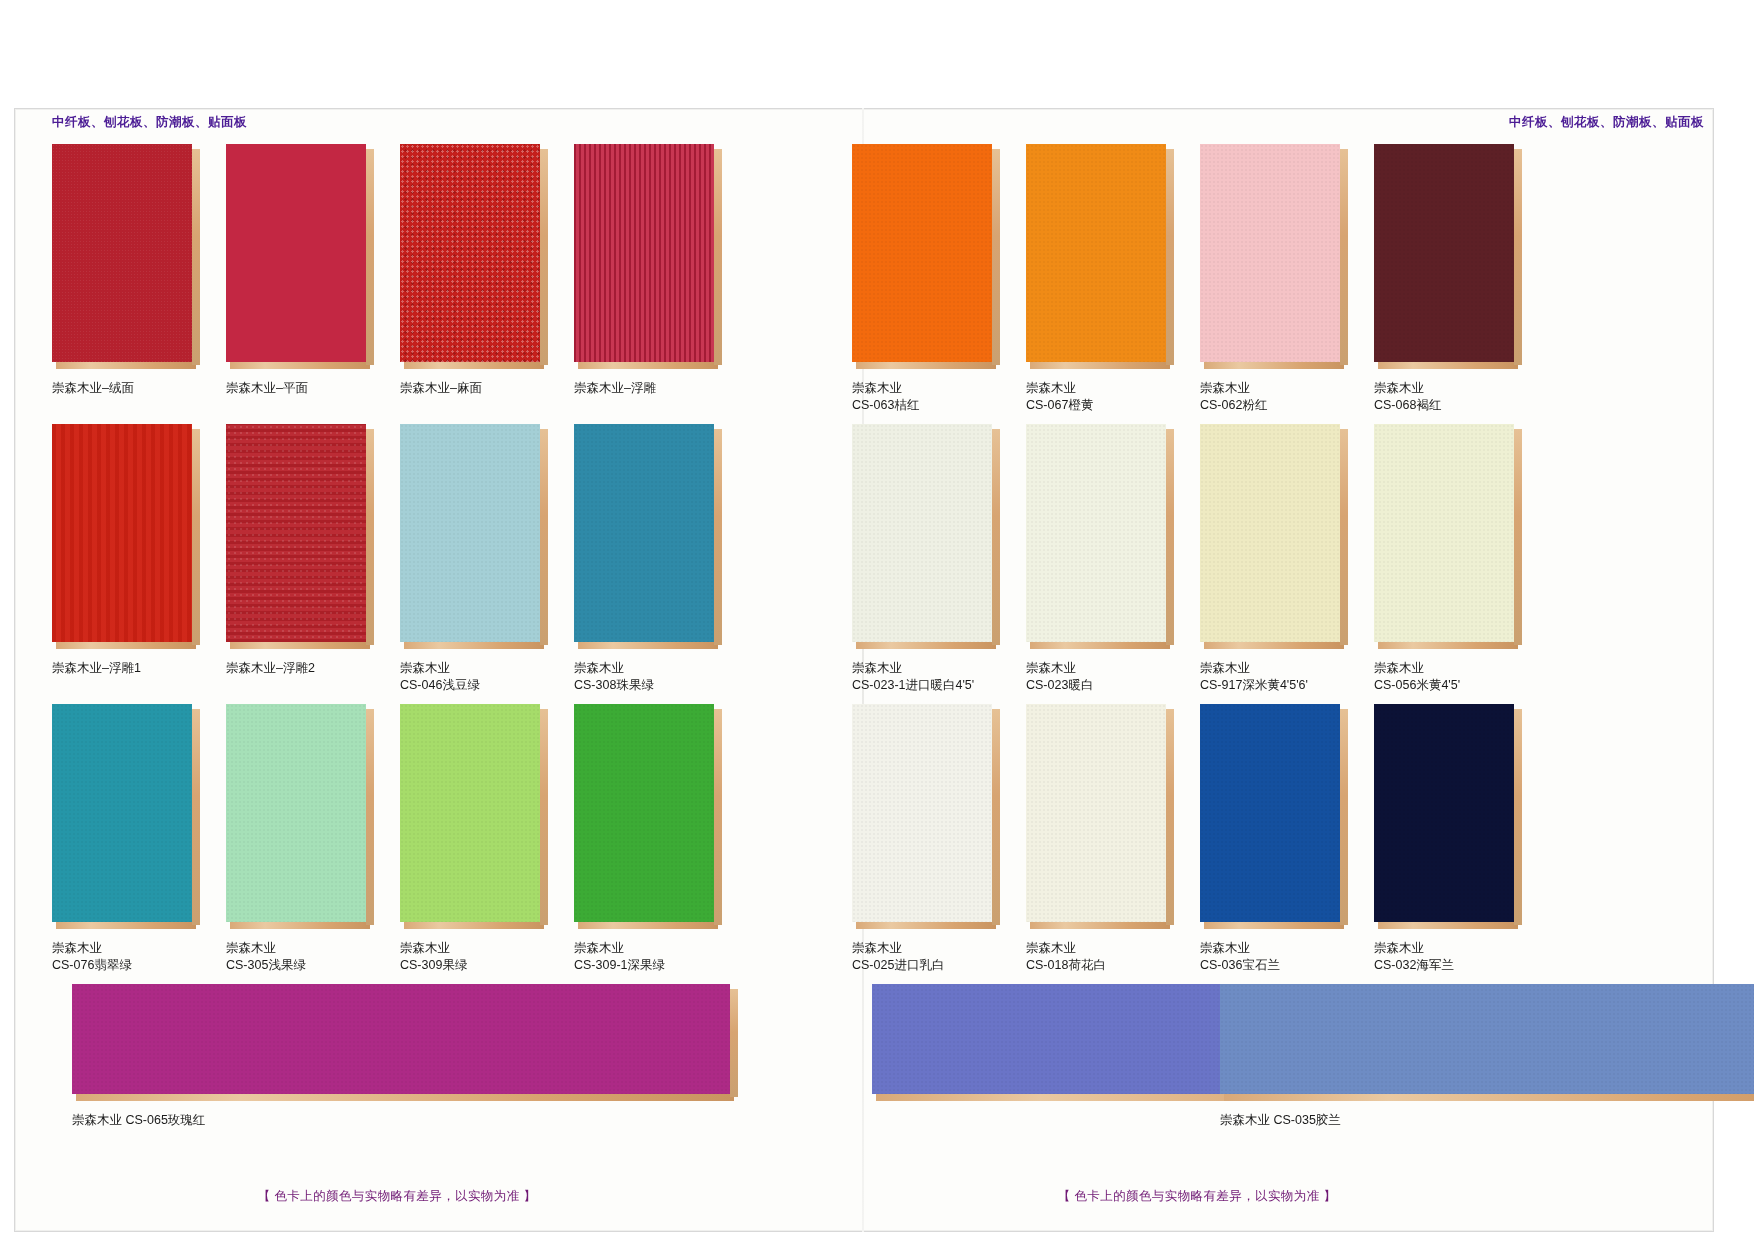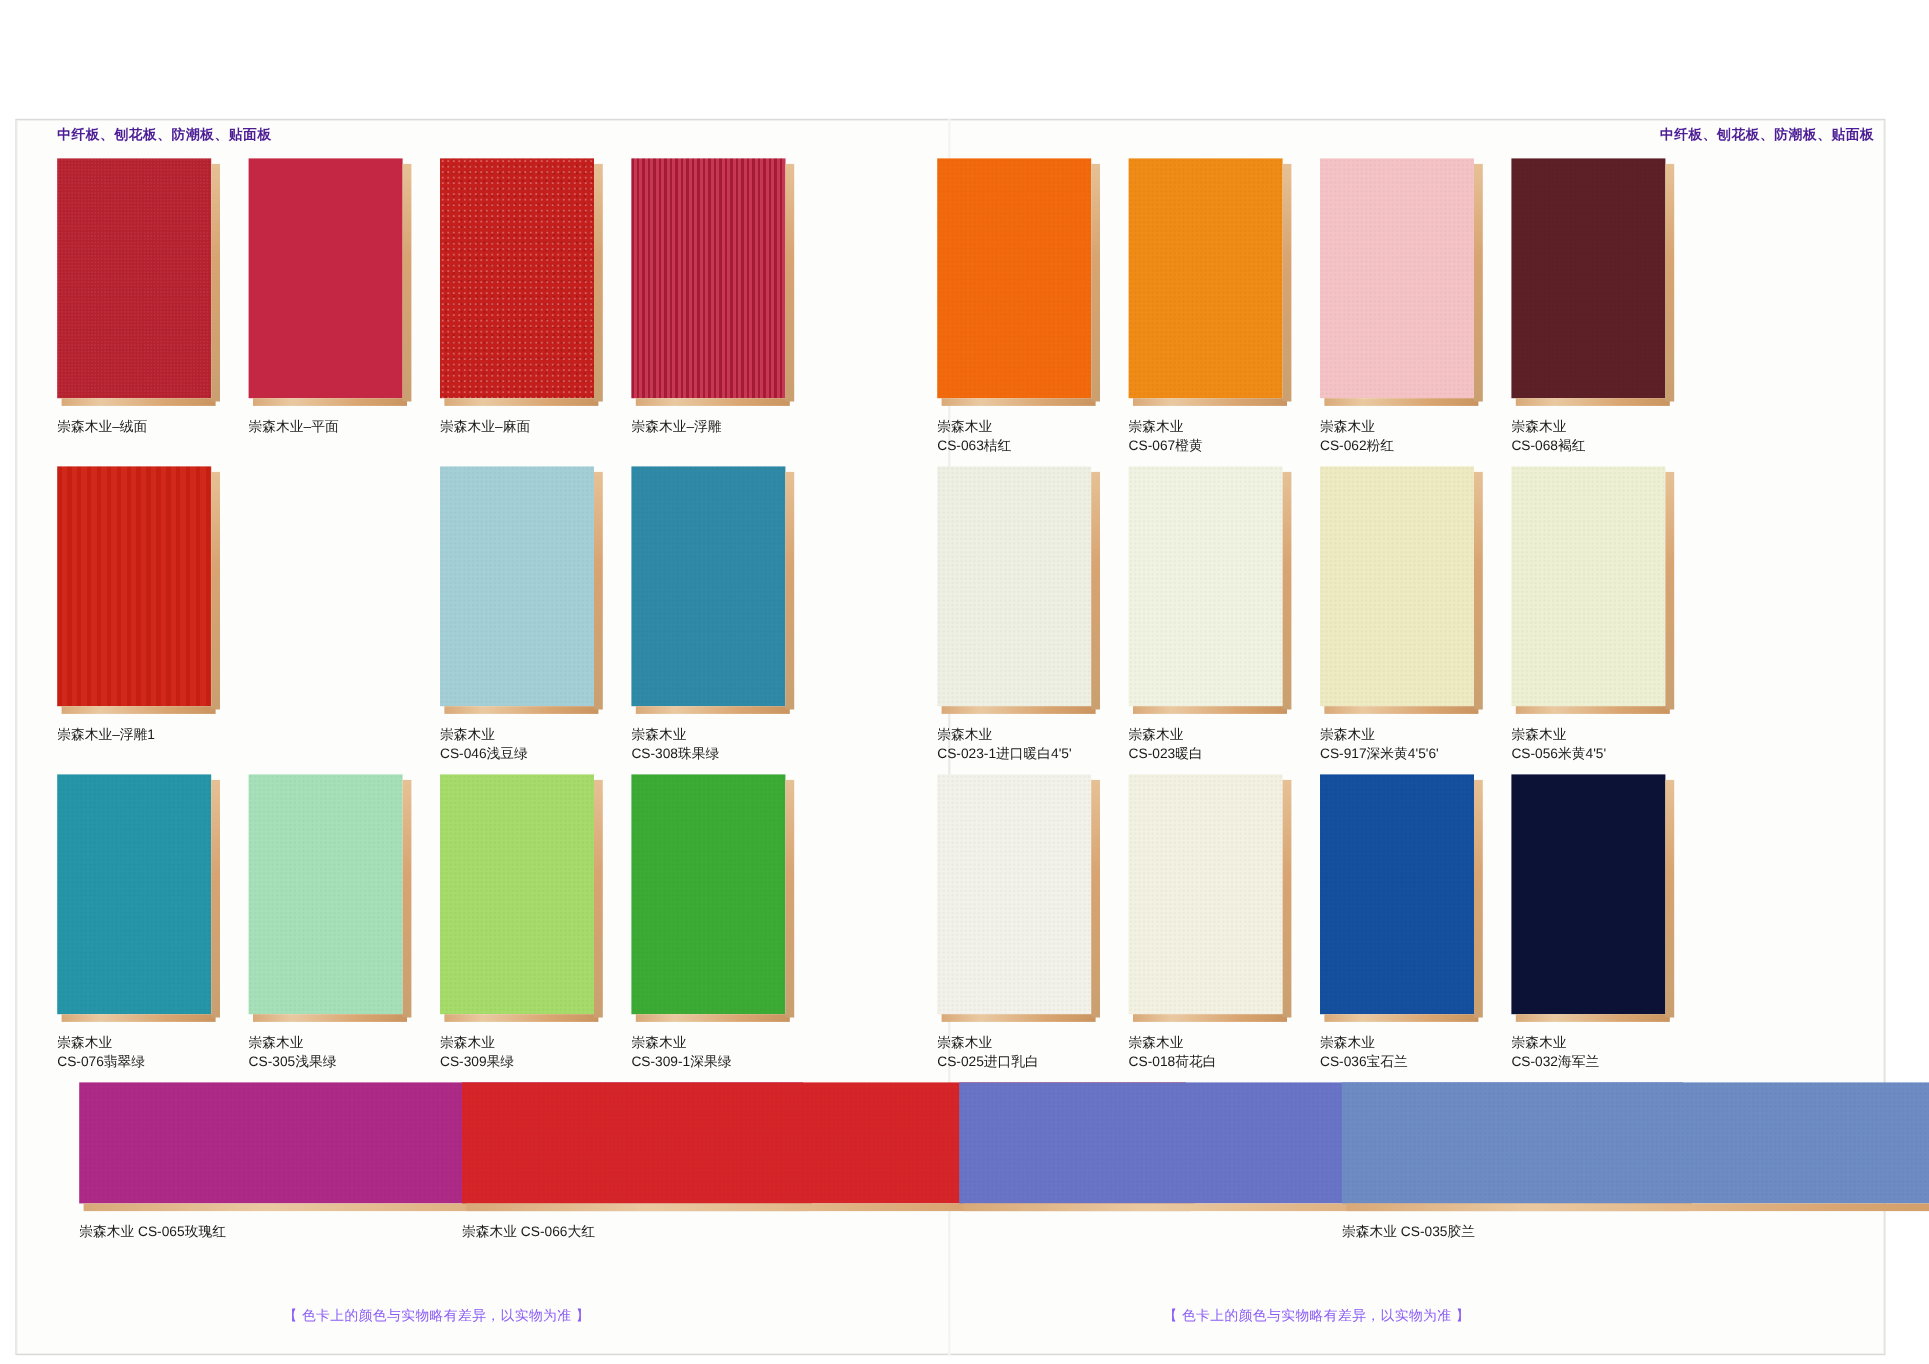--- a/index.html
+++ b/index.html
@@ -39,21 +39,21 @@
   .wide .sw .edge-b{left:4px;top:110px;width:658px;height:7px;}
   .wide .sw .edge-r{left:658px;top:5px;width:8px;height:108px;}
 
   .label{margin-top:10px;font-size:12.5px;line-height:17px;color:#1a1a1a;white-space:pre-line;
          font-family:"Liberation Sans","DejaVu Sans",sans-serif;}
 
   .bottomrow{position:relative;height:160px;}
   .bcell{position:absolute;top:0;width:680px;padding-left:20px;}
   .b0{left:0px;} .b1{left:348px;}
 
-  .note{position:absolute;width:100%;text-align:center;top:1186px;font-size:12.5px;color:#8b5cf6;letter-spacing:.4px;}
+  .note{position:absolute;width:100%;text-align:center;top:1186px;font-size:12.5px;color:#701a75;letter-spacing:.4px;}
   .note-left{left:-460px;}
   .note-right{left:460px;}
 
   
   .tex-velvet{background-image:radial-gradient(rgba(255,255,255,.07) 1px,transparent 1px);background-size:3px 3px;}
   .tex-flat{background-image:none;}
   .tex-rough{background-image:radial-gradient(rgba(255,255,255,.30) 1.2px,transparent 1.3px),radial-gradient(rgba(0,0,0,.18) 1px,transparent 1.2px);background-size:5px 5px,7px 7px;background-position:0 0,2px 3px;}
   .tex-emboss{background-image:repeating-linear-gradient(90deg,rgba(0,0,0,.16) 0 2px,rgba(255,255,255,.10) 2px 5px);}
   .tex-emboss1{background-image:repeating-linear-gradient(90deg,rgba(0,0,0,.05) 0 4px,rgba(255,255,255,.03) 4px 9px);}
   .tex-emboss2{background-image:repeating-linear-gradient(0deg,rgba(0,0,0,.07) 0 3px,rgba(255,255,255,.05) 3px 7px),radial-gradient(rgba(255,255,255,.12) 1px,transparent 1.4px);background-size:auto,6px 6px;}
@@ -107,20 +107,28 @@
         </div>
         <div class="row">
           <div class="cellwrap c0">
             <div class="sw">
               <div class="face tex-emboss1" style="background-color: rgb(207, 33, 19);"></div>
               <div class="edge-b"></div>
               <div class="edge-r"></div>
             </div>
             <div class="label">崇森木业–浮雕1</div>
           </div>
+          <div class="cellwrap c1">
+            <div class="sw">
+              <div class="face tex-emboss2" style="background-color: rgb(184, 33, 42);"></div>
+              <div class="edge-b"></div>
+              <div class="edge-r"></div>
+            </div>
+            <div class="label">崇森木业–浮雕2</div>
+          </div>
           <div class="cellwrap c2">
             <div class="sw">
               <div class="face tex-paper" style="background-color: rgb(164, 207, 214);"></div>
               <div class="edge-b"></div>
               <div class="edge-r"></div>
             </div>
             <div class="label">崇森木业
 CS-046浅豆绿</div>
           </div>
           <div class="cellwrap c3">
@@ -172,28 +180,20 @@
           </div>
         </div>
         <div class="bottomrow wide">
           <div class="bcell b0">
             <div class="sw">
               <div class="face tex-paper" style="background-color: rgb(173, 42, 134);"></div>
               <div class="edge-b"></div>
               <div class="edge-r"></div>
             </div>
             <div class="label">崇森木业  CS-065玫瑰红</div>
-          </div>
-          <div class="bcell b1">
-            <div class="sw">
-              <div class="face tex-paper" style="background-color: rgb(214, 37, 41);"></div>
-              <div class="edge-b"></div>
-              <div class="edge-r"></div>
-            </div>
-            <div class="label">崇森木业  CS-066大红</div>
           </div>
         </div>
       </div>
     <div class="note note-left" style="position:absolute;left:0;top:1048px;width:690px;margin-left:16px;">【 色卡上的颜色与实物略有差异，以实物为准 】</div>
   </div>
 
   <div class="panel panel-right">
     <div class="grid" id="right-grid">
         <div class="row">
           <div class="cellwrap c0">

